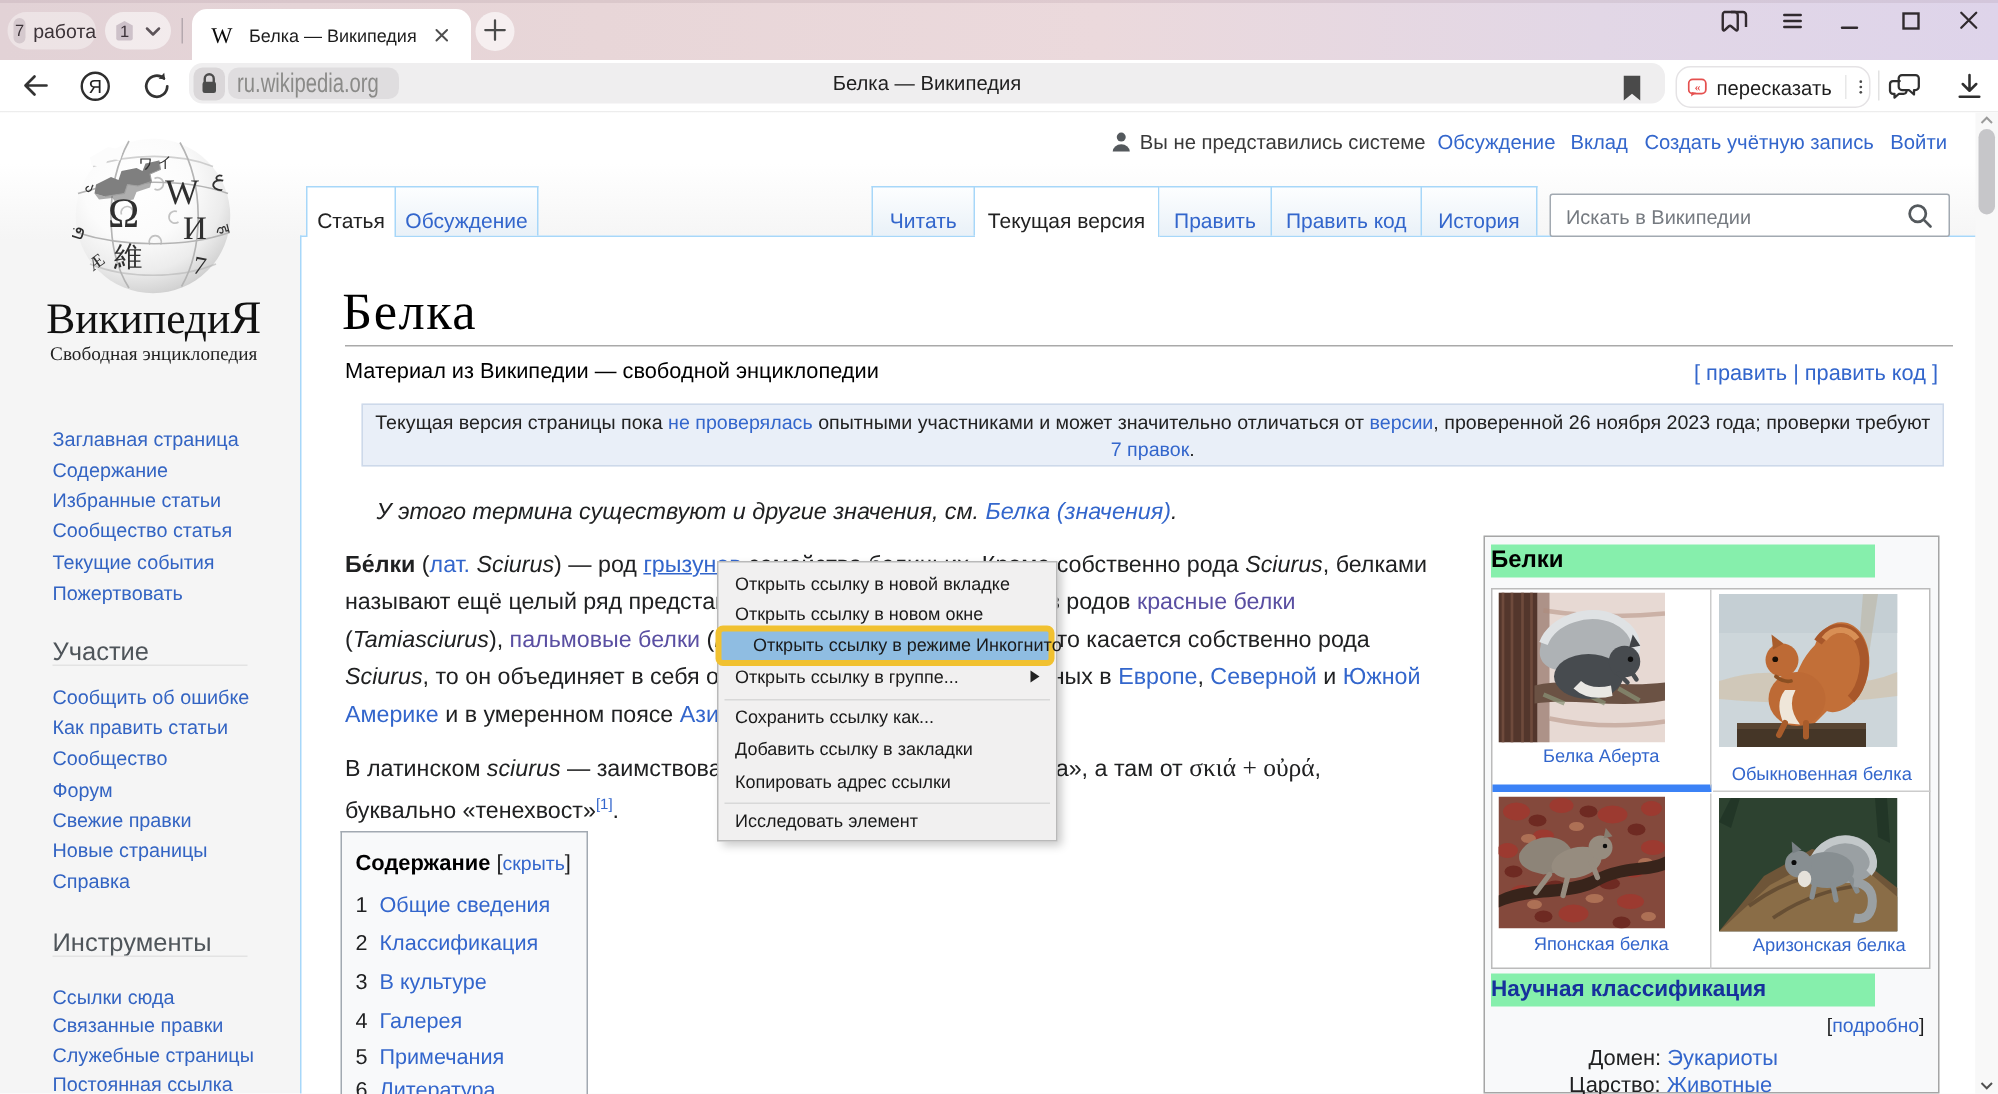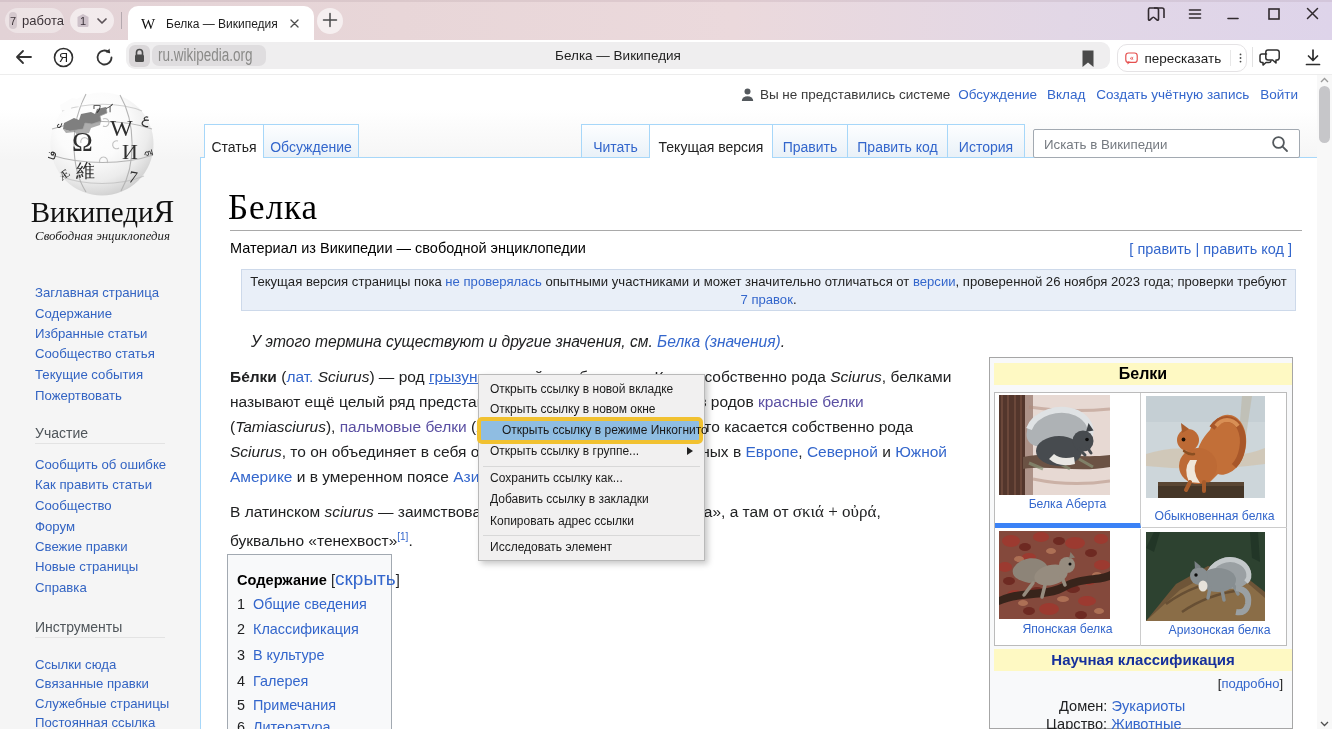--- a/index.html
+++ b/index.html
@@ -29,35 +29,35 @@
 #summarize { position:absolute; left:1117px; top:4px; width:130px; height:28px; background:#fff; border:1px solid #e5e3e5; border-radius:10px; display:flex; align-items:center; }
 
 #page { position:absolute; left:0; top:75px; width:1332px; height:654px; background:#f5f5f5; }
 #pagebase { position:absolute; left:0; top:0; width:1332px; height:85px; background:linear-gradient(#ffffff 40%,#f5f5f5 100%); }
 #contentbg { position:absolute; left:200px; top:82px; width:1117px; height:572px; background:#fff; border-left:1px solid #a7d7f9; }
 #contenttopline { position:absolute; left:200px; top:82px; width:1117px; height:1px; background:#a7d7f9; }
 a { text-decoration:none; }
 .bl { color:#3366cc; }
 .vl { color:#5a4fa2; }
 .sbl { position:absolute; left:35px; font-size:13.2px; color:#3364c3; white-space:nowrap; }
-.sbh { position:absolute; left:35px; font-size:14px; color:#4f555a; white-space:nowrap; }
+.sbh { position:absolute; left:35px; font-size:17px; color:#4f555a; white-space:nowrap; }
 .sbr { position:absolute; left:35px; width:130px; height:1px; background:#e3e3e3; }
 .tab { position:absolute; top:49px; height:33px; border-top:1px solid #a7d7f9; border-right:1px solid #a7d7f9; background:linear-gradient(#fdfeff,#e9f1f8); font-size:14px; text-align:center; padding-top:12px; line-height:20px; white-space:nowrap; }
 .tab.first { border-left:1px solid #a7d7f9; }
 .tab.on { background:#fff; height:34px; color:#222; }
 .tab a { color:#3366cc; }
 .bodyline { position:absolute; left:230px; font-size:15.5px; line-height:18px; color:#202122; white-space:nowrap; }
 .ct { position:absolute; white-space:nowrap; }
 
 #cmenu { position:absolute; left:478px; top:299px; width:227px; height:187px; background:#f1f0f0; border:1px solid #b9b9b9; box-shadow:3px 3px 6px rgba(0,0,0,.22); }
 .mi { position:absolute; left:11px; font-size:12px; line-height:16px; color:#1a1a1a; white-space:nowrap; }
 .msep { position:absolute; left:4px; width:217px; height:1px; background:#d8d8d8; }
 
 #infobox { position:absolute; left:989px; top:282px; width:304px; height:372px; background:#f8f9fa; border:1px solid #a6a6a6; }
-.pinkh { position:absolute; left:4px; width:298px; background:#fef9c3; text-align:center; font-weight:bold; color:#000; }
+.pinkh { position:absolute; left:4px; width:256px; background:#86efac; text-align:left; font-weight:bold; color:#000; }
 .capt { position:absolute; width:100%; text-align:center; font-size:12.2px; }
 
 #sbar { position:absolute; left:1317px; top:0; width:15px; height:654px; background:#f8f8f8; }
 #sbthumb { position:absolute; left:2px; top:11px; width:11px; height:57px; background:#c6c6c9; border-radius:6px; }
 </style>
 </head>
 <body>
 <div id="app">
 
 <div id="tabbar">
@@ -195,21 +195,21 @@
       <text x="43" y="20" font-size="12">ヮィ</text>
       <text x="93" y="31" font-size="14" transform="rotate(18 93 31)">ع</text>
       <text x="80" y="91" font-size="17" transform="rotate(10 80 91)">7</text>
       <text x="6" y="70" font-size="12" transform="rotate(-72 6 70)">فا</text>
       <text x="8" y="34" font-size="10" transform="rotate(55 8 34)">ა</text>
       <text x="97" y="60" font-size="11" transform="rotate(75 97 60)">ह</text>
       <text x="14" y="90" font-size="12" transform="rotate(-35 14 90)">Æ</text>
     </g>
   </svg>
   <div class="abs" style="left:0;top:119px;width:205px;text-align:center;font-family:'Liberation Serif';font-size:29px;color:#111;">Википеди<span style="font-size:31px">Я</span></div>
-  <div class="abs" style="left:0;top:154px;width:205px;text-align:center;font-family:'Liberation Serif';font-style:italic;font-size:12.8px;color:#222;">Свободная энциклопедия</div>
+  <div class="abs" style="left:0;top:154px;width:205px;text-align:center;font-family:'Liberation Serif';font-size:12.8px;color:#222;">Свободная энциклопедия</div>
   <div class="sbl" style="top:210px">Заглавная страница</div>
   <div class="sbl" style="top:231px">Содержание</div>
   <div class="sbl" style="top:251px">Избранные статьи</div>
   <div class="sbl" style="top:271px">Сообщество статья</div>
   <div class="sbl" style="top:292px">Текущие события</div>
   <div class="sbl" style="top:313px">Пожертвовать</div>
   <div class="sbh" style="top:350px">Участие</div>
   <div class="sbr" style="top:368px"></div>
   <div class="sbl" style="top:382px">Сообщить об ошибке</div>
   <div class="sbl" style="top:402px">Как править статьи</div>
@@ -265,21 +265,21 @@
 <div class="ct" style="left:251px;top:258px;font-size:15.6px;font-style:italic;color:#202122;">У этого термина существуют и другие значения, см. <a class="bl">Белка (значения)</a>.</div>
 <div class="bodyline" style="top:293px;"><b>Бе́лки</b> (<a class="bl">лат.</a> <i>Sciurus</i>) — род <a class="bl" style="text-decoration:underline">грызунов</a> семейства беличьих. Кроме собственно рода <i>Sciurus</i>, белками</div>
 <div class="bodyline" style="top:318px;">называют ещё целый ряд представителей семейства беличьих из родов <a class="vl">красные белки</a></div>
 <div class="bodyline" style="top:343px;">(<i>Tamiasciurus</i>), <a class="vl">пальмовые белки</a> (<i>Funambulus</i>) и многих других. Что касается собственно рода</div>
 <div class="bodyline" style="top:368px;"><i>Sciurus</i>, то он объединяет в себя около 30 видов, распространё<span style="display:inline-block;width:3px"></span>нных в <a class="bl">Европе</a>, <a class="bl">Северной</a> и <a class="bl">Южной</a></div>
 <div class="bodyline" style="top:393px;"><a class="bl">Америке</a> и в умеренном поясе <a class="bl">Азии</a>.</div>
 <div class="bodyline" style="top:428px;">В латинском <i>sciurus</i> — заимствование из греч. σκίουρος — «бел<span style="display:inline-block;width:5px"></span>ка», а там от <span style="font-family:'Liberation Serif';font-size:17px">σκιά + οὐρά</span>,</div>
 <div class="bodyline" style="top:453px;">буквально «тенехвост»<sup style="font-size:10px"><a class="bl">[1]</a></sup>.</div>
 
 <div class="ct" style="left:227px;top:479px;width:165px;height:176px;background:#f8f9fa;border:1px solid #a2a9b1;border-bottom:none;">
-  <div style="position:absolute;left:9px;top:13px;font-size:14.6px;"><b style="color:#000">Содержание</b> <span style="color:#202122">[</span><a class="bl" style="font-size:19px">скрыть</a><span style="color:#202122">]</span></div>
+  <div style="position:absolute;left:9px;top:13px;font-size:14.6px;"><b style="color:#000">Содержание</b> <span style="color:#202122">[</span><a class="bl" style="font-size:13px">скрыть</a><span style="color:#202122">]</span></div>
   <div style="position:absolute;left:9px;top:41px;font-size:14.4px;color:#202122;">1 <a class="bl" style="margin-left:4px">Общие сведения</a></div>
   <div style="position:absolute;left:9px;top:66px;font-size:14.4px;color:#202122;">2 <a class="bl" style="margin-left:4px">Классификация</a></div>
   <div style="position:absolute;left:9px;top:91.5px;font-size:14.4px;color:#202122;">3 <a class="bl" style="margin-left:4px">В культуре</a></div>
   <div style="position:absolute;left:9px;top:118px;font-size:14.4px;color:#202122;">4 <a class="bl" style="margin-left:4px">Галерея</a></div>
   <div style="position:absolute;left:9px;top:142px;font-size:14.4px;color:#202122;">5 <a class="bl" style="margin-left:4px">Примечания</a></div>
   <div style="position:absolute;left:9px;top:164px;font-size:14.4px;color:#202122;">6 <a class="bl" style="margin-left:4px">Литература</a></div>
 </div>
 
 <div id="infobox">
   <div class="pinkh" style="top:5px;height:22px;line-height:22px;font-size:16px;">Белки</div>

